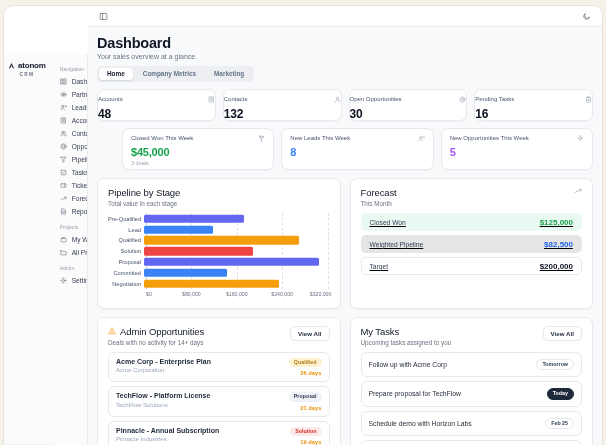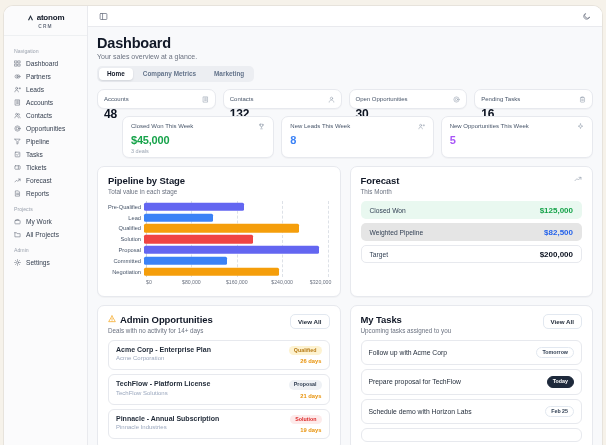--- a/index.html
+++ b/index.html
@@ -6,21 +6,21 @@
   html,body { width:606px; height:445px; }
   body { font-family:"Liberation Sans", sans-serif; background:#f6f2ea; overflow:hidden; }
   svg { fill:none; stroke:currentColor; stroke-width:2; stroke-linecap:round; stroke-linejoin:round; display:block; }
 
   .frame { position:relative; width:606px; height:445px; }
   .window { position:absolute; top:6px; left:4px; right:4px; bottom:0;
             border-radius:9px 9px 0 0; overflow:hidden; display:flex;
             box-shadow:0 0 0 1px rgba(0,0,0,.06); background:#fff; }
 
   
-  .sidebar { width:84px; flex:0 0 84px; background:#fbfbfc; border-right:1px solid #e9eaee; display:flex; flex-direction:column; }
+  .sidebar { width:84px; flex:0 0 84px; background:#fbfbfc; border-right:1px solid #e9eaee; display:flex; flex-direction:row;margin-top:48px; }
   .logo { padding:7px 4px 6px; text-align:center; border-bottom:1px solid #eef0f2; }
   .logo-row { display:flex; align-items:center; justify-content:center; gap:3px; }
   .logo-mark { width:7px; height:7px; color:#1f2937; }
   .logo-name { font-size:8px; font-weight:700; color:#111827; letter-spacing:-.2px; }
   .logo-sub { font-size:4.8px; letter-spacing:1.2px; color:#6b7280; margin-top:2px; font-weight:600; }
   .nav { padding:6px 7px; overflow:hidden; }
   .nav-section-label { font-size:5.2px; color:#9ca3af; margin:6px 3px 3px; font-weight:500; }
   .nav-item { display:flex; align-items:center; gap:5px; padding:3px 3px; border-radius:4px; cursor:pointer; }
   .nav-ic { width:7px; height:7px; color:#6b7280; flex:0 0 7px; }
   .nav-ic svg { width:7px; height:7px; }
@@ -42,34 +42,34 @@
   .tab { font-size:6.4px; line-height:1; padding:3px 8px; border-radius:4px; color:#64748b;
          font-weight:600; border:none; background:transparent; cursor:pointer; }
   .tab.active { background:#fff; color:#111827; box-shadow:0 1px 2px rgba(16,24,40,.12); }
 
   .grid { display:grid; gap:7px; }
   .stats-grid { grid-template-columns:repeat(4,1fr); margin-top:7px; }
   .hl-grid { grid-template-columns:repeat(3,1fr); margin-top:7px;padding-left:25px; }
   .panel-grid { grid-template-columns:1fr 1fr; gap:9px; margin-top:8px; }
 
   .card { background:#fff; border:1px solid #e7e9ee; border-radius:7px; box-shadow:0 1px 1px rgba(16,24,40,.03); }
-  .stat-card { padding:6px 6px; height:20px; }
+  .stat-card { padding:6px 0; height:32px; }
   .stat-head { display:flex; justify-content:space-between; align-items:flex-start; }
   .stat-label { font-size:6px; color:#475569; font-weight:500; }
   .stat-ic { width:7px; height:7px; color:#9aa4b2; }
   .stat-ic svg { width:7px; height:7px; }
   .stat-value { font-size:12px; font-weight:700; color:#0b1220; margin-top:4px; letter-spacing:-.2px; }
 
   .hl-card { padding:6px 8px; height:42px; }
   .hl-value { font-size:11px; font-weight:700; margin-top:4px; letter-spacing:-.2px; }
   .hl-sub { font-size:5.5px; color:#9aa4b2; margin-top:2px; }
 
   .panel { padding:8px 10px; }
   .panel-head { display:flex; justify-content:space-between; align-items:flex-start; }
-  .panel-title { font-size:9.5px; font-weight:700; color:#111827; letter-spacing:-.1px; display:flex; align-items:center; gap:4px;text-align:center; }
+  .panel-title { font-size:9.5px; font-weight:400; color:#111827; letter-spacing:-.1px; display:flex; align-items:center; gap:4px;text-align:center; }
   .panel-sub { font-size:6.3px; color:#6b7280; margin-top:2px; }
   .warn-ic { width:8px; height:8px; color:#f59e0b; }
   .warn-ic svg { width:8px; height:8px; }
   .trend-ic { width:8px; height:8px; color:#9aa4b2; }
   .trend-ic svg { width:8px; height:8px; }
   .view-all { font-size:6.2px; font-weight:600; color:#1f2937; background:#fff; border:1px solid #e2e8f0;
               border-radius:5px; padding:3px 7px; cursor:pointer; }
 
   
   .chart { margin-top:6px; }
@@ -81,21 +81,21 @@
   .chart-cat { width:36px; flex:0 0 36px; text-align:right; padding-right:3px; font-size:5.7px; color:#475569; white-space:nowrap; }
   .chart-track { flex:1; position:relative; height:100%; margin-right:2px; }
   .chart-bar { position:absolute; left:0; top:50%; transform:translateY(-50%); height:8.4px; border-radius:1.5px; }
   .axis { position:relative; height:9px; margin-left:38px; margin-right:2px; margin-top:2px; }
   .axis-tick { position:absolute; top:0; font-size:5.2px; color:#6b7280; transform:translateX(-50%); white-space:nowrap; }
   .axis-tick:first-child { transform:none; }
   .axis-tick:last-child { transform:translateX(-82%); }
 
   
   .fc-rows { margin-top:6px; display:flex; flex-direction:column; gap:4px; }
-  .fc-row { height:18px; border-radius:5px; display:flex; align-items:center; justify-content:space-between; padding:0 8px; border:1px solid transparent; }
+  .fc-row { height:18px; border-radius:5px; display:flex; align-items:center; justify-content:space-between; padding:0 8px; border:1px solid transparent;text-decoration:underline; }
   .fc-label { font-size:6.7px; color:#334155; font-weight:500; }
   .fc-value { font-size:8px; font-weight:700; color:#0b1220; }
   .fc-green { background:#e9f8f0; } .fc-green .fc-value { color:#16a34a; }
   .fc-blue { background:#e5e5e5; } .fc-blue .fc-value { color:#2563eb; }
   .fc-gray { background:#f2f4f8; }
   .fc-outline { background:#fff; border-color:#e7e9ee; }
 
   
   .list { margin-top:6px; display:flex; flex-direction:column; gap:4px; }
   .opp-item { border:1px solid #e7e9ee; border-radius:6px; padding:5px 7px; display:flex; justify-content:space-between; align-items:flex-start; background:#fff; cursor:pointer; }

